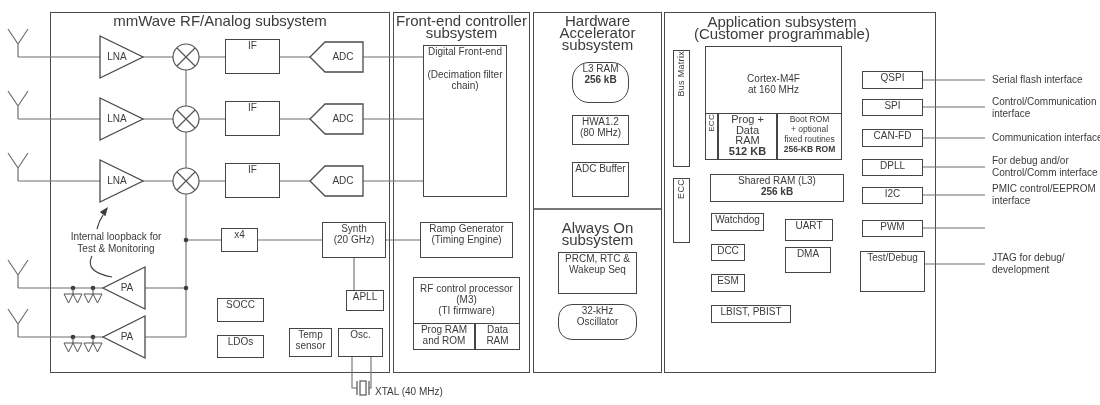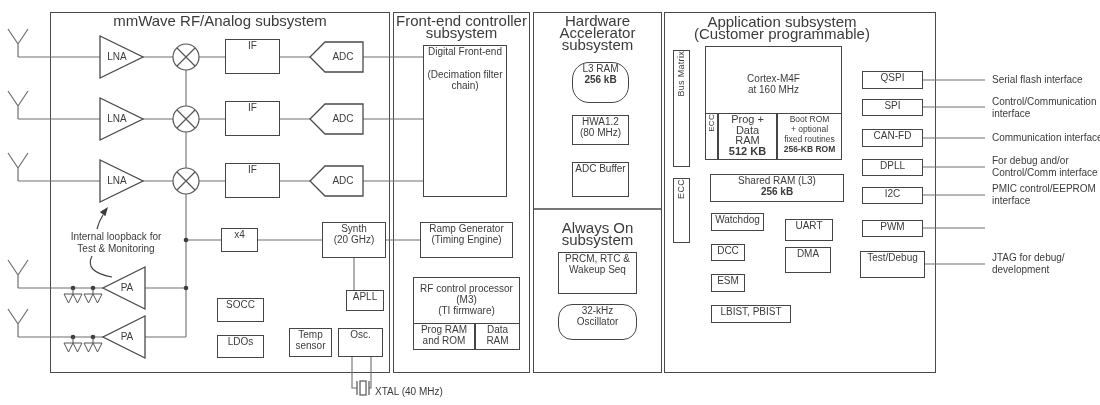--- a/index.html
+++ b/index.html
@@ -274,21 +274,21 @@
     </div>
   <div class="blk" style="left:862px;top:159px;width:61px;height:17px;">
       <span>DPLL</span>
     </div>
   <div class="blk" style="left:862px;top:187px;width:61px;height:17px;">
       <span>I2C</span>
     </div>
   <div class="blk" style="left:862px;top:220px;width:61px;height:17px;">
       <span>PWM</span>
     </div>
-  <div class="blk" style="left:860px;top:251px;width:65px;height:27px;">
+  <div class="blk" style="left:860px;top:251px;width:65px;height:41px;">
       <span>Test/Debug</span>
     </div>
 
   <div class="desc" style="left:992px;top:74px;">
     <div>Serial flash interface</div>
     <div></div>
   </div>
   <div class="desc" style="left:992px;top:96px;">
     <div>Control/Communication</div>
     <div>interface</div>

